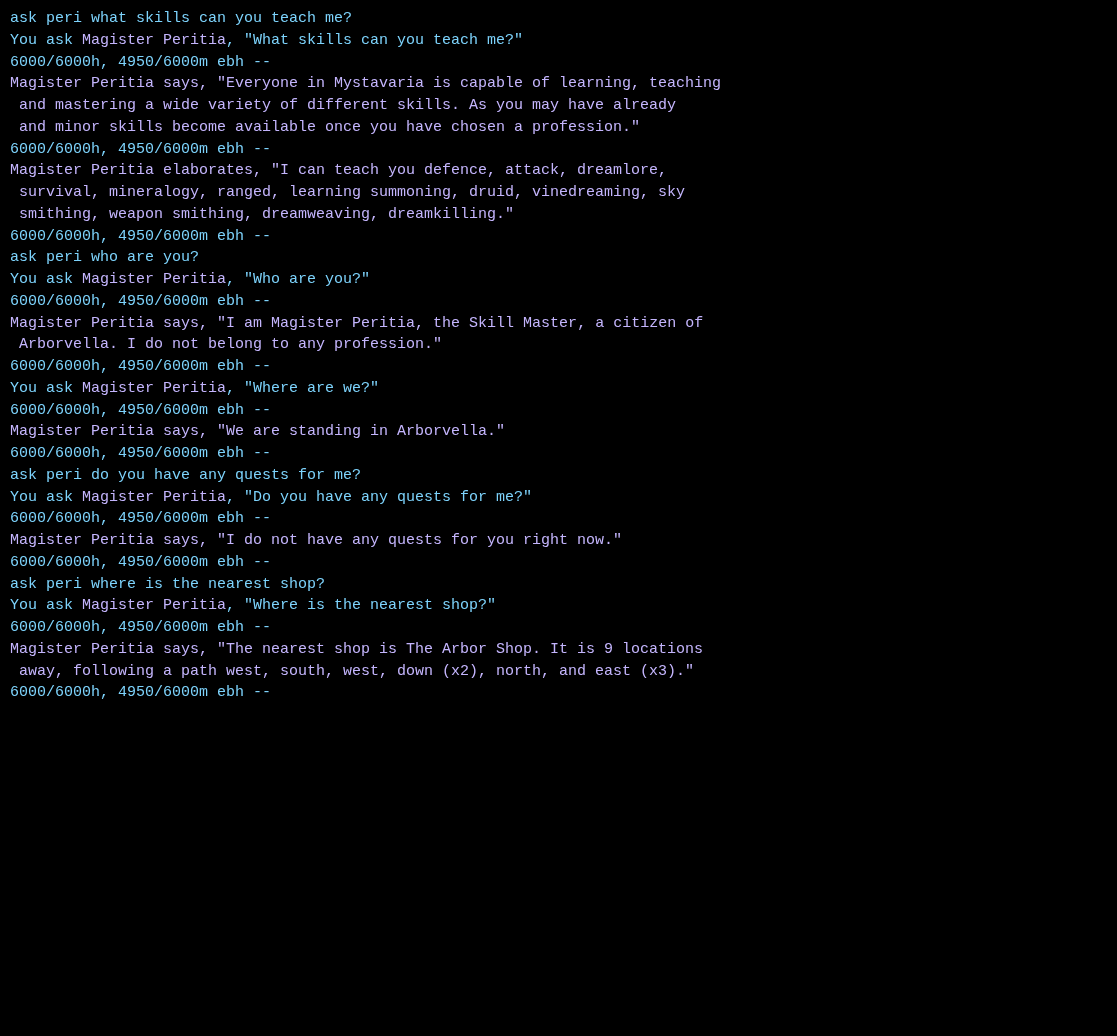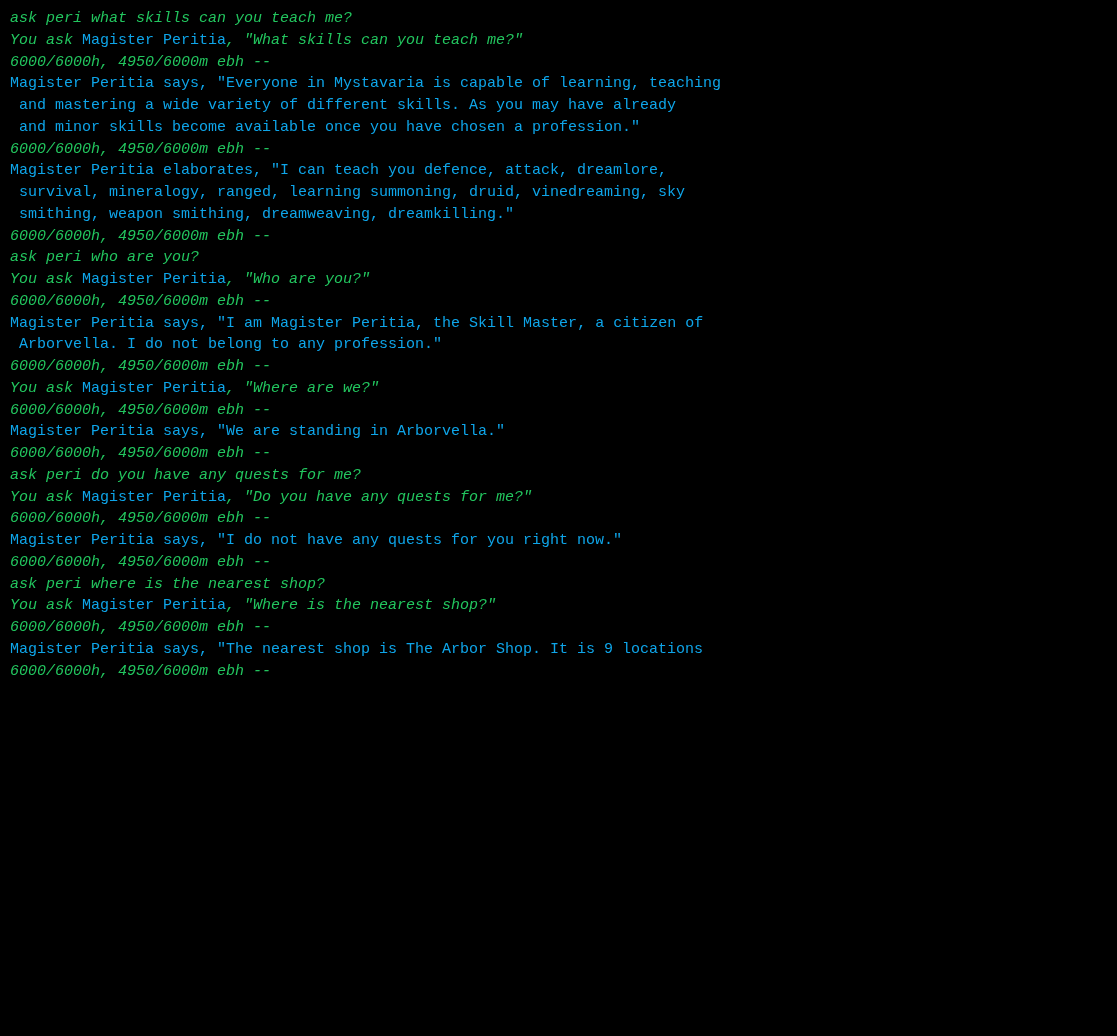--- a/index.html
+++ b/index.html
@@ -21,22 +21,22 @@
     }
 
     .line {
       white-space: pre-wrap;
       word-break: break-word;
     }
 
     .white { color: #ffffff; }
     .yellow { color: #ffd700; }
 
-    span.yellow { color: #0ea5e9; }
-    span.white { color: #22c55e; font-style: italic; }
+    span.yellow { color: #c4b5fd; }
+    span.white { color: #7dd3fc; }
   </style>
 </head>
 <body>
 
 <div id="terminal">
     <div class="line"><span class="white">ask peri what skills can you teach me?</span></div>
     <div class="line"><span class="white">You ask </span><span class="yellow">Magister Peritia</span><span class="white">, "What skills can you teach me?"</span></div>
     <div class="line"><span class="white">6000/6000h, 4950/6000m ebh --</span></div>
     <div class="line"><span class="yellow">Magister Peritia</span><span class="yellow"> says, "Everyone in Mystavaria is capable of learning, teaching</span></div>
     <div class="line"><span class="yellow"> and mastering a wide variety of different skills. As you may have already</span></div>
@@ -58,14 +58,15 @@
     <div class="line"><span class="white">6000/6000h, 4950/6000m ebh --</span></div>
     <div class="line"><span class="white">ask peri do you have any quests for me?</span></div>
     <div class="line"><span class="white">You ask </span><span class="yellow">Magister Peritia</span><span class="white">, "Do you have any quests for me?"</span></div>
     <div class="line"><span class="white">6000/6000h, 4950/6000m ebh --</span></div>
     <div class="line"><span class="yellow">Magister Peritia</span><span class="yellow"> says, "I do not have any quests for you right now."</span></div>
     <div class="line"><span class="white">6000/6000h, 4950/6000m ebh --</span></div>
     <div class="line"><span class="white">ask peri where is the nearest shop?</span></div>
     <div class="line"><span class="white">You ask </span><span class="yellow">Magister Peritia</span><span class="white">, "Where is the nearest shop?"</span></div>
     <div class="line"><span class="white">6000/6000h, 4950/6000m ebh --</span></div>
     <div class="line"><span class="yellow">Magister Peritia</span><span class="yellow"> says, "The nearest shop is The Arbor Shop. It is 9 locations</span></div>
+    <div class="line"><span class="yellow"> away, following a path west, south, west, down (x2), north, and east (x3)."</span></div>
     <div class="line"><span class="white">6000/6000h, 4950/6000m ebh --</span></div>
   </div>
 
 </body></html>

